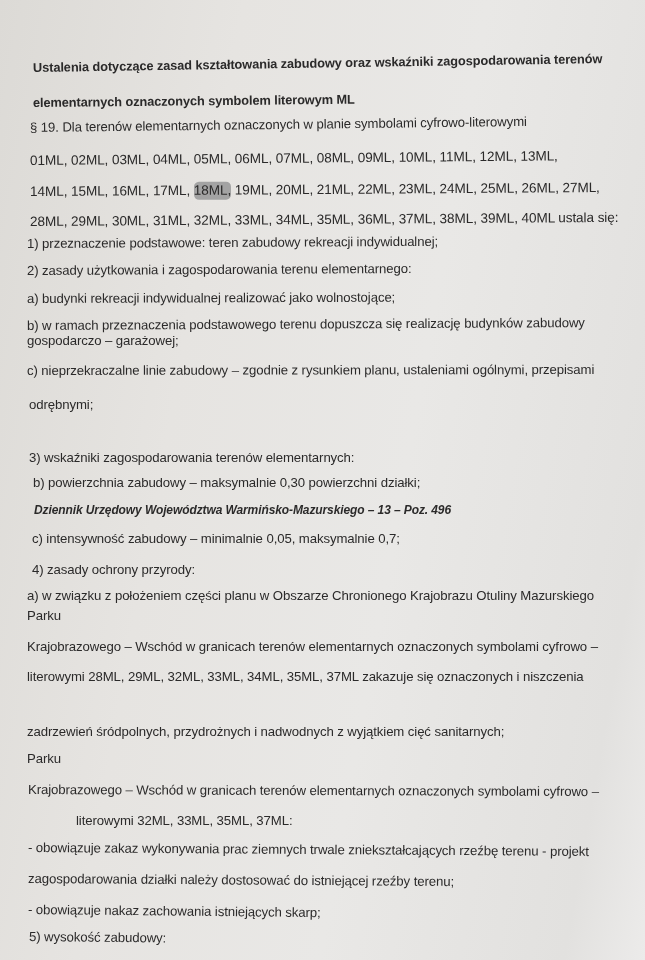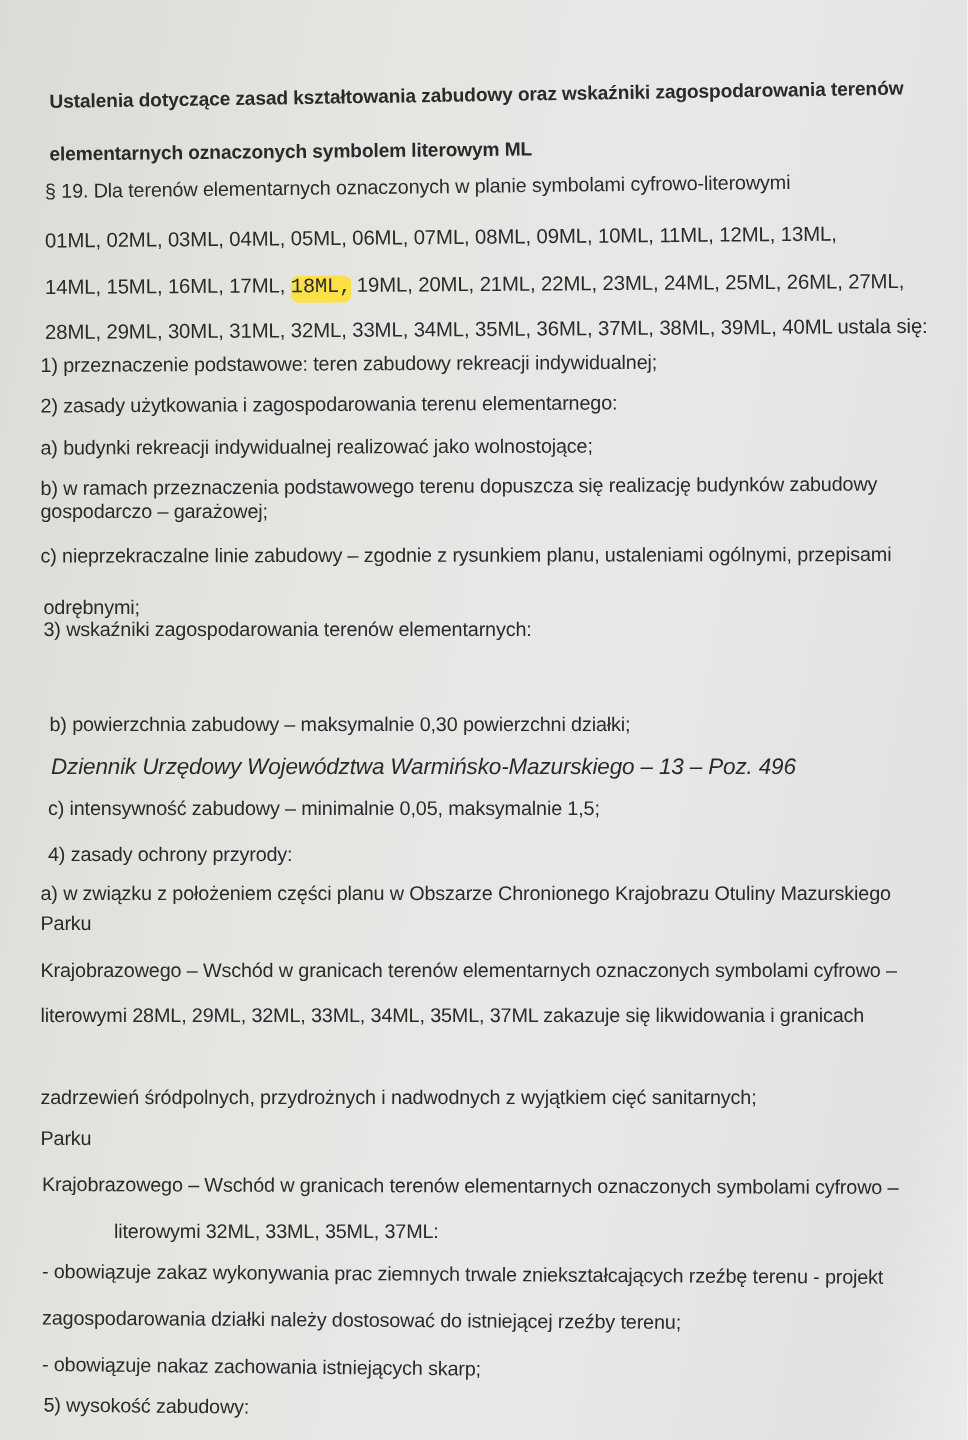--- a/index.html
+++ b/index.html
@@ -14,26 +14,25 @@
     position: absolute; left: 0; top: 0; width: 645px; height: 784px;
   }
   .line {
     position: absolute;
     font-size: 13.2px;
     white-space: nowrap;
     letter-spacing: -0.1px;
     transform-origin: left center;
   }
   .bold { font-weight: bold; font-size: 12.8px; }
-  .italic-bold { font-weight: normal; font-style: italic; font-size: 15px; }
+  .italic-bold { font-weight: bold; font-style: italic; font-size: 12px; }
   .hl {
-    background: #fde047;
+    background: #a3a3a3;
     border-radius: 5px;
     padding: 1px 0 2px 0;
-    font-family: Liberation Mono, monospace;
   }
 </style>
 </head>
 <body>
 
 <div class="page">
 
   <div class="line bold" style="left:33px; top:60px; transform: rotate(-0.9deg);">Ustalenia dotyczące zasad kształtowania zabudowy oraz wskaźniki zagospodarowania terenów</div>
   <div class="line bold" style="left:33px; top:95px; transform: rotate(-0.6deg);">elementarnych oznaczonych symbolem literowym ML</div>
 
@@ -44,31 +43,31 @@
   </div>
   <div class="line" style="left:30px; top:214px; font-size:13.6px; transform: rotate(-0.4deg);">28ML, 29ML, 30ML, 31ML, 32ML, 33ML, 34ML, 35ML, 36ML, 37ML, 38ML, 39ML, 40ML ustala się:</div>
 
   <div class="line" style="left:27px; top:236px; transform: rotate(-0.3deg);">1) przeznaczenie podstawowe: teren zabudowy rekreacji indywidualnej;</div>
   <div class="line" style="left:27px; top:263px; transform: rotate(-0.3deg);">2) zasady użytkowania i zagospodarowania terenu elementarnego:</div>
   <div class="line" style="left:27px; top:291px; transform: rotate(-0.2deg);">a) budynki rekreacji indywidualnej realizować jako wolnostojące;</div>
   <div class="line" style="left:27px; top:298px; margin-top:20px; transform: rotate(-0.3deg);">b) w ramach przeznaczenia podstawowego terenu dopuszcza się realizację budynków zabudowy</div>
   <div class="line" style="left:27px; top:333px;">gospodarczo – garażowej;</div>
   <div class="line" style="left:27px; top:363px; transform: rotate(-0.1deg);">c) nieprzekraczalne linie zabudowy – zgodnie z rysunkiem planu, ustaleniami ogólnymi, przepisami</div>
   <div class="line" style="left:29px; top:397px;text-align:right;">odrębnymi;</div>
-  <div class="line" style="left:29px; top:412px;">3) wskaźniki zagospodarowania terenów elementarnych:</div>
+  <div class="line" style="left:29px; top:450px;">3) wskaźniki zagospodarowania terenów elementarnych:</div>
 
   <div class="line" style="left:33px; top:475px;">b) powierzchnia zabudowy – maksymalnie 0,30 powierzchni działki;</div>
   <div class="line italic-bold" style="left:34px; top:503px;">Dziennik Urzędowy Województwa Warmińsko-Mazurskiego – 13 – Poz. 496</div>
-  <div class="line" style="left:32px; top:531px;">c) intensywność zabudowy – minimalnie 0,05, maksymalnie 1,5;</div>
+  <div class="line" style="left:32px; top:531px;">c) intensywność zabudowy – minimalnie 0,05, maksymalnie 0,7;</div>
 
   <div class="line" style="left:32px; top:562px;">4) zasady ochrony przyrody:</div>
   <div class="line" style="left:27px; top:588px;">a) w związku z położeniem części planu w Obszarze Chronionego Krajobrazu Otuliny Mazurskiego</div>
   <div class="line" style="left:27px; top:608px;">Parku</div>
   <div class="line" style="left:27px; top:639px;">Krajobrazowego – Wschód w granicach terenów elementarnych oznaczonych symbolami cyfrowo –</div>
-  <div class="line" style="left:27px; top:669px;">literowymi 28ML, 29ML, 32ML, 33ML, 34ML, 35ML, 37ML zakazuje się likwidowania i granicach</div>
+  <div class="line" style="left:27px; top:669px;">literowymi 28ML, 29ML, 32ML, 33ML, 34ML, 35ML, 37ML zakazuje się oznaczonych i niszczenia</div>
   <div class="line" style="left:27px; top:724px;">zadrzewień śródpolnych, przydrożnych i nadwodnych z wyjątkiem cięć sanitarnych;</div>
   <div class="line" style="left:27px; top:751px;">Parku</div>
   <div class="line" style="left:28px; top:782px; transform: rotate(0.2deg);">Krajobrazowego – Wschód w granicach terenów elementarnych oznaczonych symbolami cyfrowo –</div>
   <div class="line" style="left:28px; top:813px;padding-left:48px;">literowymi 32ML, 33ML, 35ML, 37ML:</div>
   <div class="line" style="left:28px; top:840px; transform: rotate(0.4deg);">- obowiązuje zakaz wykonywania prac ziemnych trwale zniekształcających rzeźbę terenu - projekt</div>
   <div class="line" style="left:28px; top:871px; transform: rotate(0.4deg);">zagospodarowania działki należy dostosować do istniejącej rzeźby terenu;</div>
   <div class="line" style="left:28px; top:902px; transform: rotate(0.6deg);">- obowiązuje nakaz zachowania istniejących skarp;</div>
   <div class="line" style="left:29px; top:929px; transform: rotate(0.6deg);">5) wysokość zabudowy:</div>
 
 </div>

